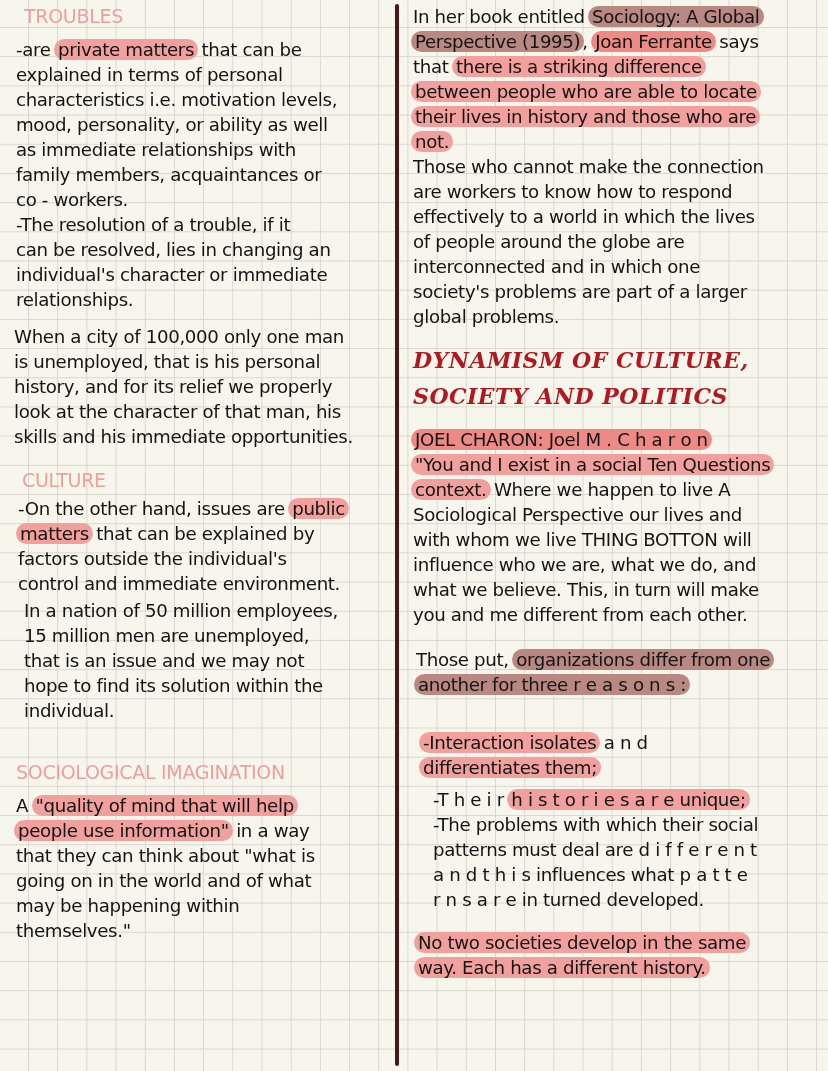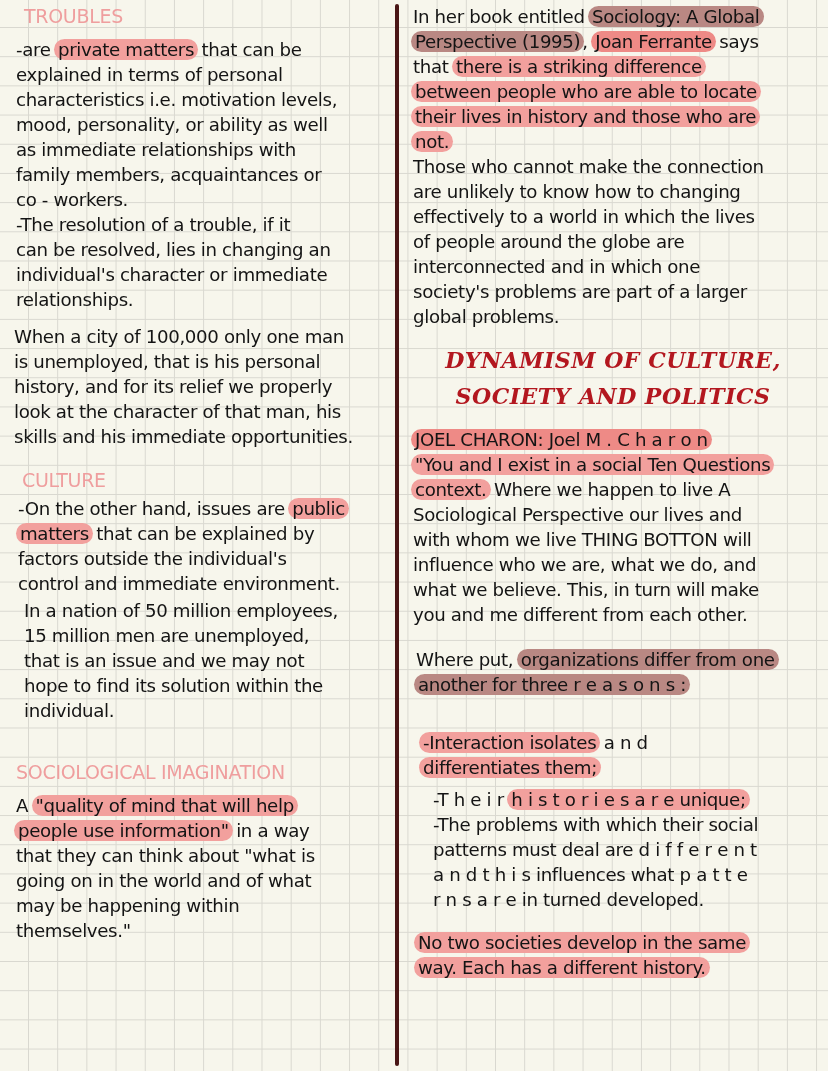--- a/index.html
+++ b/index.html
@@ -26,21 +26,21 @@
     font-family: "DejaVu Sans", sans-serif; white-space: nowrap;
   }
   .para {
     position: absolute; font-size: 18.2px; line-height: 25px;
     letter-spacing: -0.35px; white-space: nowrap;
   }
   .hl { background: #f2a09d; border-radius: 12px; padding: 0 4px; margin: 0 -2px; }
   .hl-red { background: #ee8a86; border-radius: 12px; padding: 0 4px; margin: 0 -2px; }
   .hl-brown { background: #b98883; border-radius: 12px; padding: 0 4px; margin: 16px -2px; }
   .title {
-    position: absolute; left: 0; width: 400px; text-align: center;
+    position: absolute; left: 0; width: 400px; 
     font-family: "DejaVu Serif", serif; font-style: italic; font-weight: bold;
     color: #b3171f; font-size: 22px; line-height: 36px; letter-spacing: 0.5px;
   }
 </style>
 </head>
 <body>
 
 <div class="divider"></div>
 
 <div class="col left">
@@ -99,21 +99,21 @@
 
 <div class="col right">
   <div class="para" style="left:0px; top:4px;">
     <div><span>In her book entitled </span><span class="hl-brown">Sociology: A Global</span></div>
     <div><span class="hl-brown">Perspective (1995)</span><span>, </span><span class="hl-red">Joan Ferrante</span><span> says</span></div>
     <div><span>that </span><span class="hl">there is a striking difference</span></div>
     <div><span class="hl">between people who are able to locate</span></div>
     <div><span class="hl">their lives in history and those who are</span></div>
     <div><span class="hl">not.</span></div>
     <div>Those who cannot make the connection</div>
-    <div>are unlikely to know how to changing</div>
+    <div>are workers to know how to respond</div>
     <div>effectively to a world in which the lives</div>
     <div>of people around the globe are</div>
     <div>interconnected and in which one</div>
     <div>society's problems are part of a larger</div>
     <div>global problems.</div>
   </div>
 
   <div class="title" style="top:342px;">
     <div>DYNAMISM OF CULTURE,</div>
     <div>SOCIETY AND POLITICS</div>
@@ -124,21 +124,21 @@
     <div><span class="hl">"You and I exist in a social Ten Questions</span></div>
     <div><span class="hl">context.</span><span> Where we happen to live A</span></div>
     <div>Sociological Perspective our lives and</div>
     <div>with whom we live THING BOTTON will</div>
     <div>influence who we are, what we do, and</div>
     <div>what we believe. This, in turn will make</div>
     <div>you and me different from each other.</div>
   </div>
 
   <div class="para" style="left:3px; top:647px;">
-    <div><span>Where put, </span><span class="hl-brown">organizations differ from one</span></div>
+    <div><span>Those put, </span><span class="hl-brown">organizations differ from one</span></div>
     <div><span class="hl-brown">another for three r e a s o n s :</span></div>
   </div>
 
   <div class="para" style="left:8px; top:730px;">
     <div><span class="hl">-Interaction isolates</span><span> a n d</span></div>
     <div><span class="hl">differentiates them;</span></div>
   </div>
 
   <div class="para" style="left:20px; top:787px;">
     <div><span>-T h e i r </span><span class="hl">h i s t o r i e s a r e unique;</span></div>

